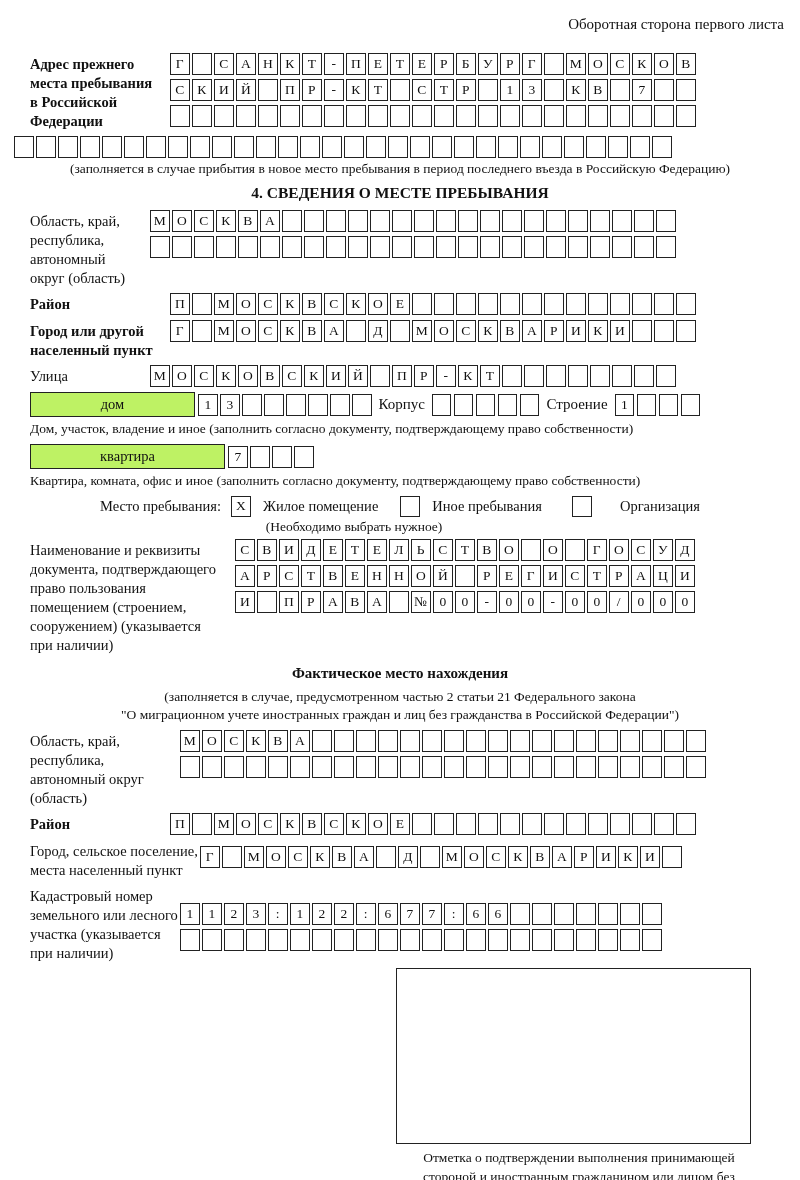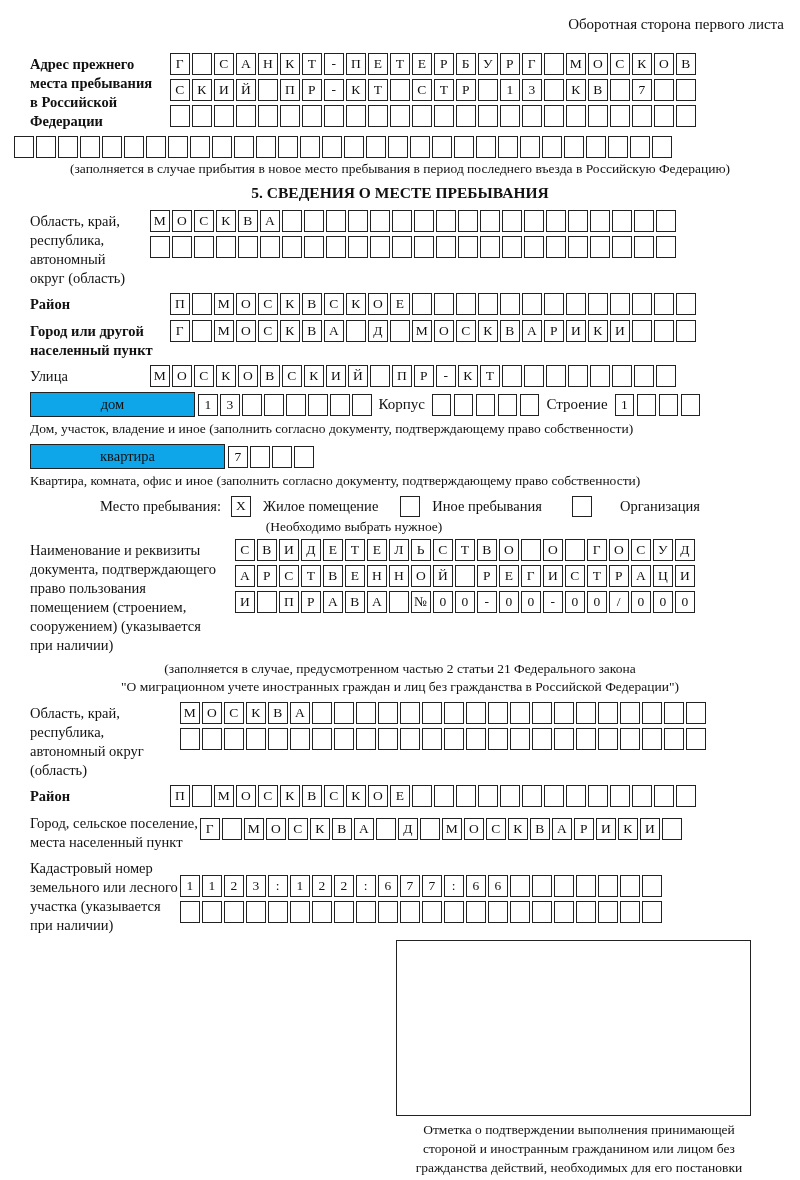--- a/index.html
+++ b/index.html
@@ -14,21 +14,21 @@
   .w140{width:140px;font-weight:bold;} .w120{width:120px;} .w150{width:150px;} .w170{width:170px;} .w205{width:205px;}
   .rows{display:flex;flex-direction:column;gap:4px;}
   .cells{display:flex;gap:2.5px;flex-wrap:nowrap;}
   .cell{width:19.5px;height:22px;border:1.6px solid #222;flex-shrink:0;
         font-size:13.5px;line-height:19px;text-align:center;background:#fff;}
   .caption{font-size:13.5px;text-align:center;margin:2px 0 6px 0;line-height:18px;white-space:pre-line;}
   .section-title{font-size:15.5px;font-weight:bold;text-align:center;margin:6px 0 8px 0;}
   .sub-title{font-size:15px;font-weight:bold;text-align:center;margin:10px 0 6px 0;}
   .house-row{display:flex;align-items:center;margin-bottom:3px;}
   .longbox{border:1.6px solid #222;height:25px;display:flex;align-items:center;justify-content:center;
-           font-size:14.5px;flex-shrink:0;margin-right:3px;background:#0ea5e9;}
+           font-size:14.5px;flex-shrink:0;margin-right:3px;background:#bef264;}
   .lb165{width:165px;} .lb195{width:195px;}
   .inline-label{font-size:15px;padding:0 7px;white-space:nowrap;}
   .stay-row{display:flex;align-items:center;font-size:14.5px;margin:6px 0 2px 0;justify-content:center;}
   .checkbox{width:20px;height:21px;border:1.6px solid #222;display:inline-block;flex-shrink:0;
             text-align:center;font-size:13.5px;line-height:18px;margin:0 12px 0 10px;background:#fff;}
   .hint{font-size:13.5px;text-align:center;width:330px;margin:0 0 4px 175px;}
   .mark-area{margin-top:4px;}
   .mark-box{width:355px;height:176px;border:1.8px solid #222;margin-left:382px;background:#fff;}
   .mark-caption{width:430px;margin:4px 0 0 350px;font-size:13.5px;line-height:19px;
                 text-align:center;white-space:pre-line;}
@@ -154,21 +154,21 @@
       <span class="cell"></span>
       <span class="cell"></span>
       <span class="cell"></span>
       <span class="cell"></span>
       <span class="cell"></span>
       <span class="cell"></span>
       <span class="cell"></span>
     </div>
   <div class="caption">(заполняется в случае прибытия в новое место пребывания в период последнего въезда в Российскую Федерацию)</div>
 
-  <div class="section-title">5. СВЕДЕНИЯ О МЕСТЕ ПРЕБЫВАНИЯ</div>
+  <div class="section-title">4. СВЕДЕНИЯ О МЕСТЕ ПРЕБЫВАНИЯ</div>
 
   <div class="field indent">
     <div class="label w120">Область, край,
 республика,
 автономный
 округ (область)</div>
     <div class="rows">
       <div class="cells">
           <span class="cell">М</span>
           <span class="cell">О</span>
@@ -440,20 +440,21 @@
           <span class="cell">0</span>
           <span class="cell">0</span>
           <span class="cell">/</span>
           <span class="cell">0</span>
           <span class="cell">0</span>
           <span class="cell">0</span>
         </div>
     </div>
   </div>
 
+  <div class="sub-title">Фактическое место нахождения</div>
   <div class="caption">(заполняется в случае, предусмотренном частью 2 статьи 21 Федерального закона
 "О миграционном учете иностранных граждан и лиц без гражданства в Российской Федерации")</div>
 
   <div class="field indent">
     <div class="label w150">Область, край,
 республика,
 автономный округ
 (область)</div>
     <div class="rows">
       <div class="cells">

